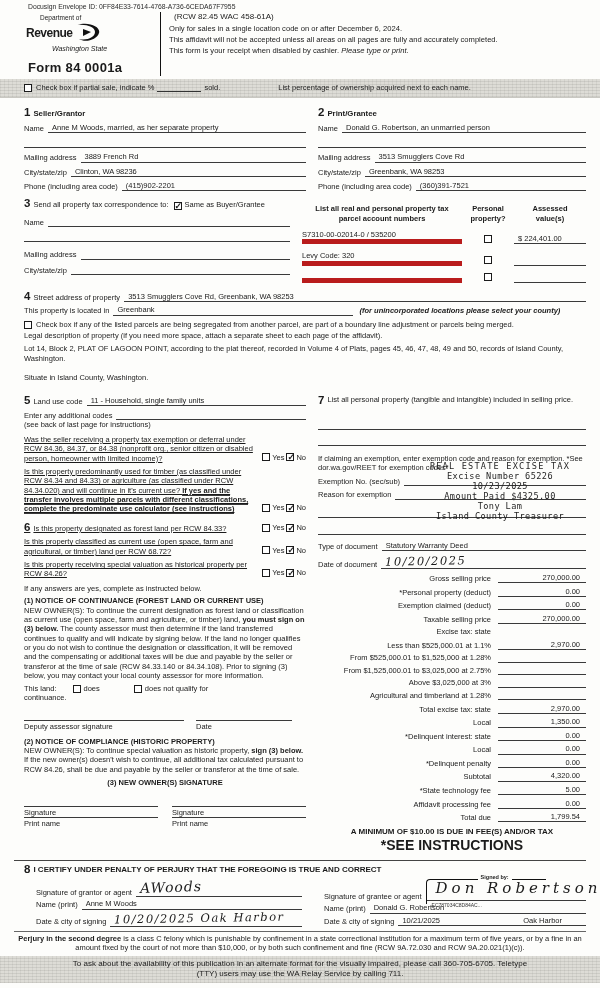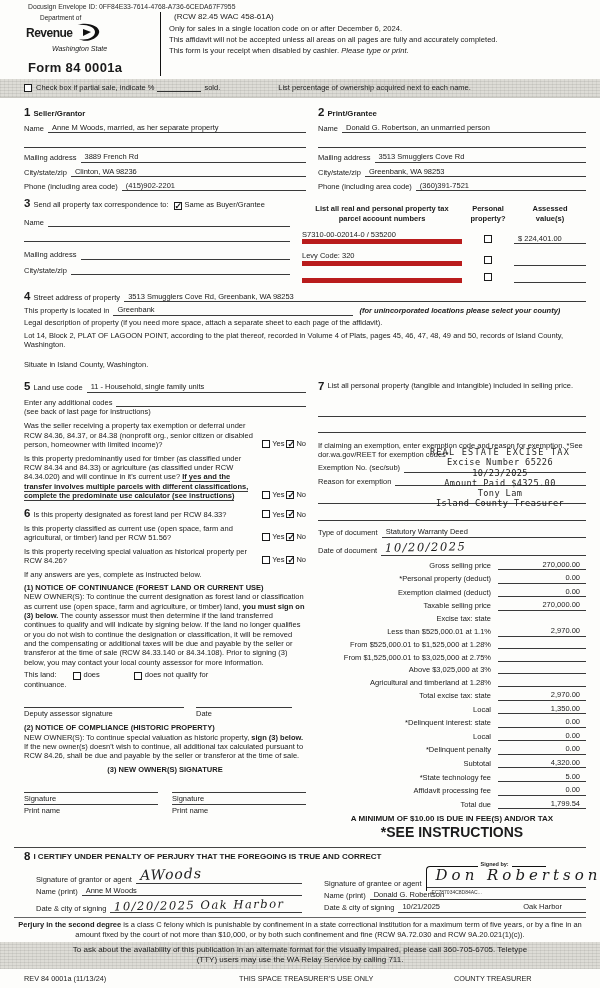--- a/index.html
+++ b/index.html
@@ -56,21 +56,21 @@
   .pt-c1 { width:160px; text-align:center; }
   .pt-c2 { width:52px; text-align:center; }
   .pt-c3 { width:72px; text-align:center; }
   .pt-row { display:flex; align-items:flex-end; margin-top:7px; }
   .pt-row .pt-c1 { text-align:left; border-bottom:5px solid #b91c1c; min-height:10px; }
   .pt-row .pt-c2 { text-align:center; }
   .pt-row .pt-c3 { border-bottom:1px solid #3a3a3a; min-height:10px; text-align:left; padding-left:4px; }
   
   .sec4 { padding:2px 14px 0 24px; }
   .q-with-yn { display:flex; margin-top:4px; }
-  .q-text { flex:1; }
+  .q-text { flex:1;text-decoration:underline; }
   .yn-col { display:flex; align-items:flex-end; padding-bottom:1px; }
   
   .trow { display:flex; align-items:flex-end; margin-top:3.2px; }
   .tlabel { flex:1; text-align:right; padding-right:7px; white-space:nowrap; }
   .tval { width:88px; border-bottom:1px solid #3a3a3a; text-align:right; padding-right:6px; min-height:9px; }
   .tval.noline { border-bottom:none; }
   
   .stamp {
     position:absolute; top:66px; left:96px; width:196px; text-align:center;
     font-family:"DejaVu Sans Mono", monospace; font-size:8.6px; line-height:1.18;
@@ -244,20 +244,24 @@
     <div class="fld" style="margin-top:6px">
       <span class="snum">4</span>
       <span class="lbl">Street address of property</span>
       <span class="val">3513 Smugglers Cove Rd, Greenbank, WA 98253</span>
     </div>
     <div class="fld" style="margin-top:3px">
       <span class="lbl">This property is located in</span>
       <span class="val" style="max-width:240px">Greenbank</span>
       <span class="bi" style="margin-left:6px; white-space:nowrap">(for unincorporated locations please select your county)</span>
     </div>
+    <div class="row" style="margin-top:4px; align-items:flex-start">
+      <span class="cb" style="margin-right:4px; margin-top:1px"></span>
+      <span>Check box if any of the listed parcels are being segregated from another parcel, are part of a boundary line adjustment or parcels being merged.</span>
+    </div>
     <div style="margin-top:2px">Legal description of property (if you need more space, attach a separate sheet to each page of the affidavit).</div>
     <div style="margin-top:4px; width:560px">Lot 14, Block 2, PLAT OF LAGOON POINT, according to the plat thereof, recorded in Volume 4 of Plats, pages 45, 46, 47, 48, 49 and 50, records of Island County, Washington.</div>
     <div style="margin-top:10px">Situate in Island County, Washington.</div>
   </div>
 
   <div class="cols" style="margin-top:12px">
 
     <div class="colL">
       <div>
         <div class="fld" style="margin-top:0">
@@ -300,21 +304,21 @@
           <span class="yn-col">
               <span class="yn">
                 <span class="cb"></span>
                 <span>Yes</span>
                 <span class="cb checked"></span>
                 <span>No</span>
               </span>
             </span>
         </div>
         <div class="q-with-yn">
-          <span class="q-text">Is this property classified as current use (open space, farm and agricultural, or timber) land per RCW 51.56?</span>
+          <span class="q-text">Is this property classified as current use (open space, farm and agricultural, or timber) land per RCW 68.72?</span>
           <span class="yn-col">
               <span class="yn">
                 <span class="cb"></span>
                 <span>Yes</span>
                 <span class="cb checked"></span>
                 <span>No</span>
               </span>
             </span>
         </div>
         <div class="q-with-yn">

